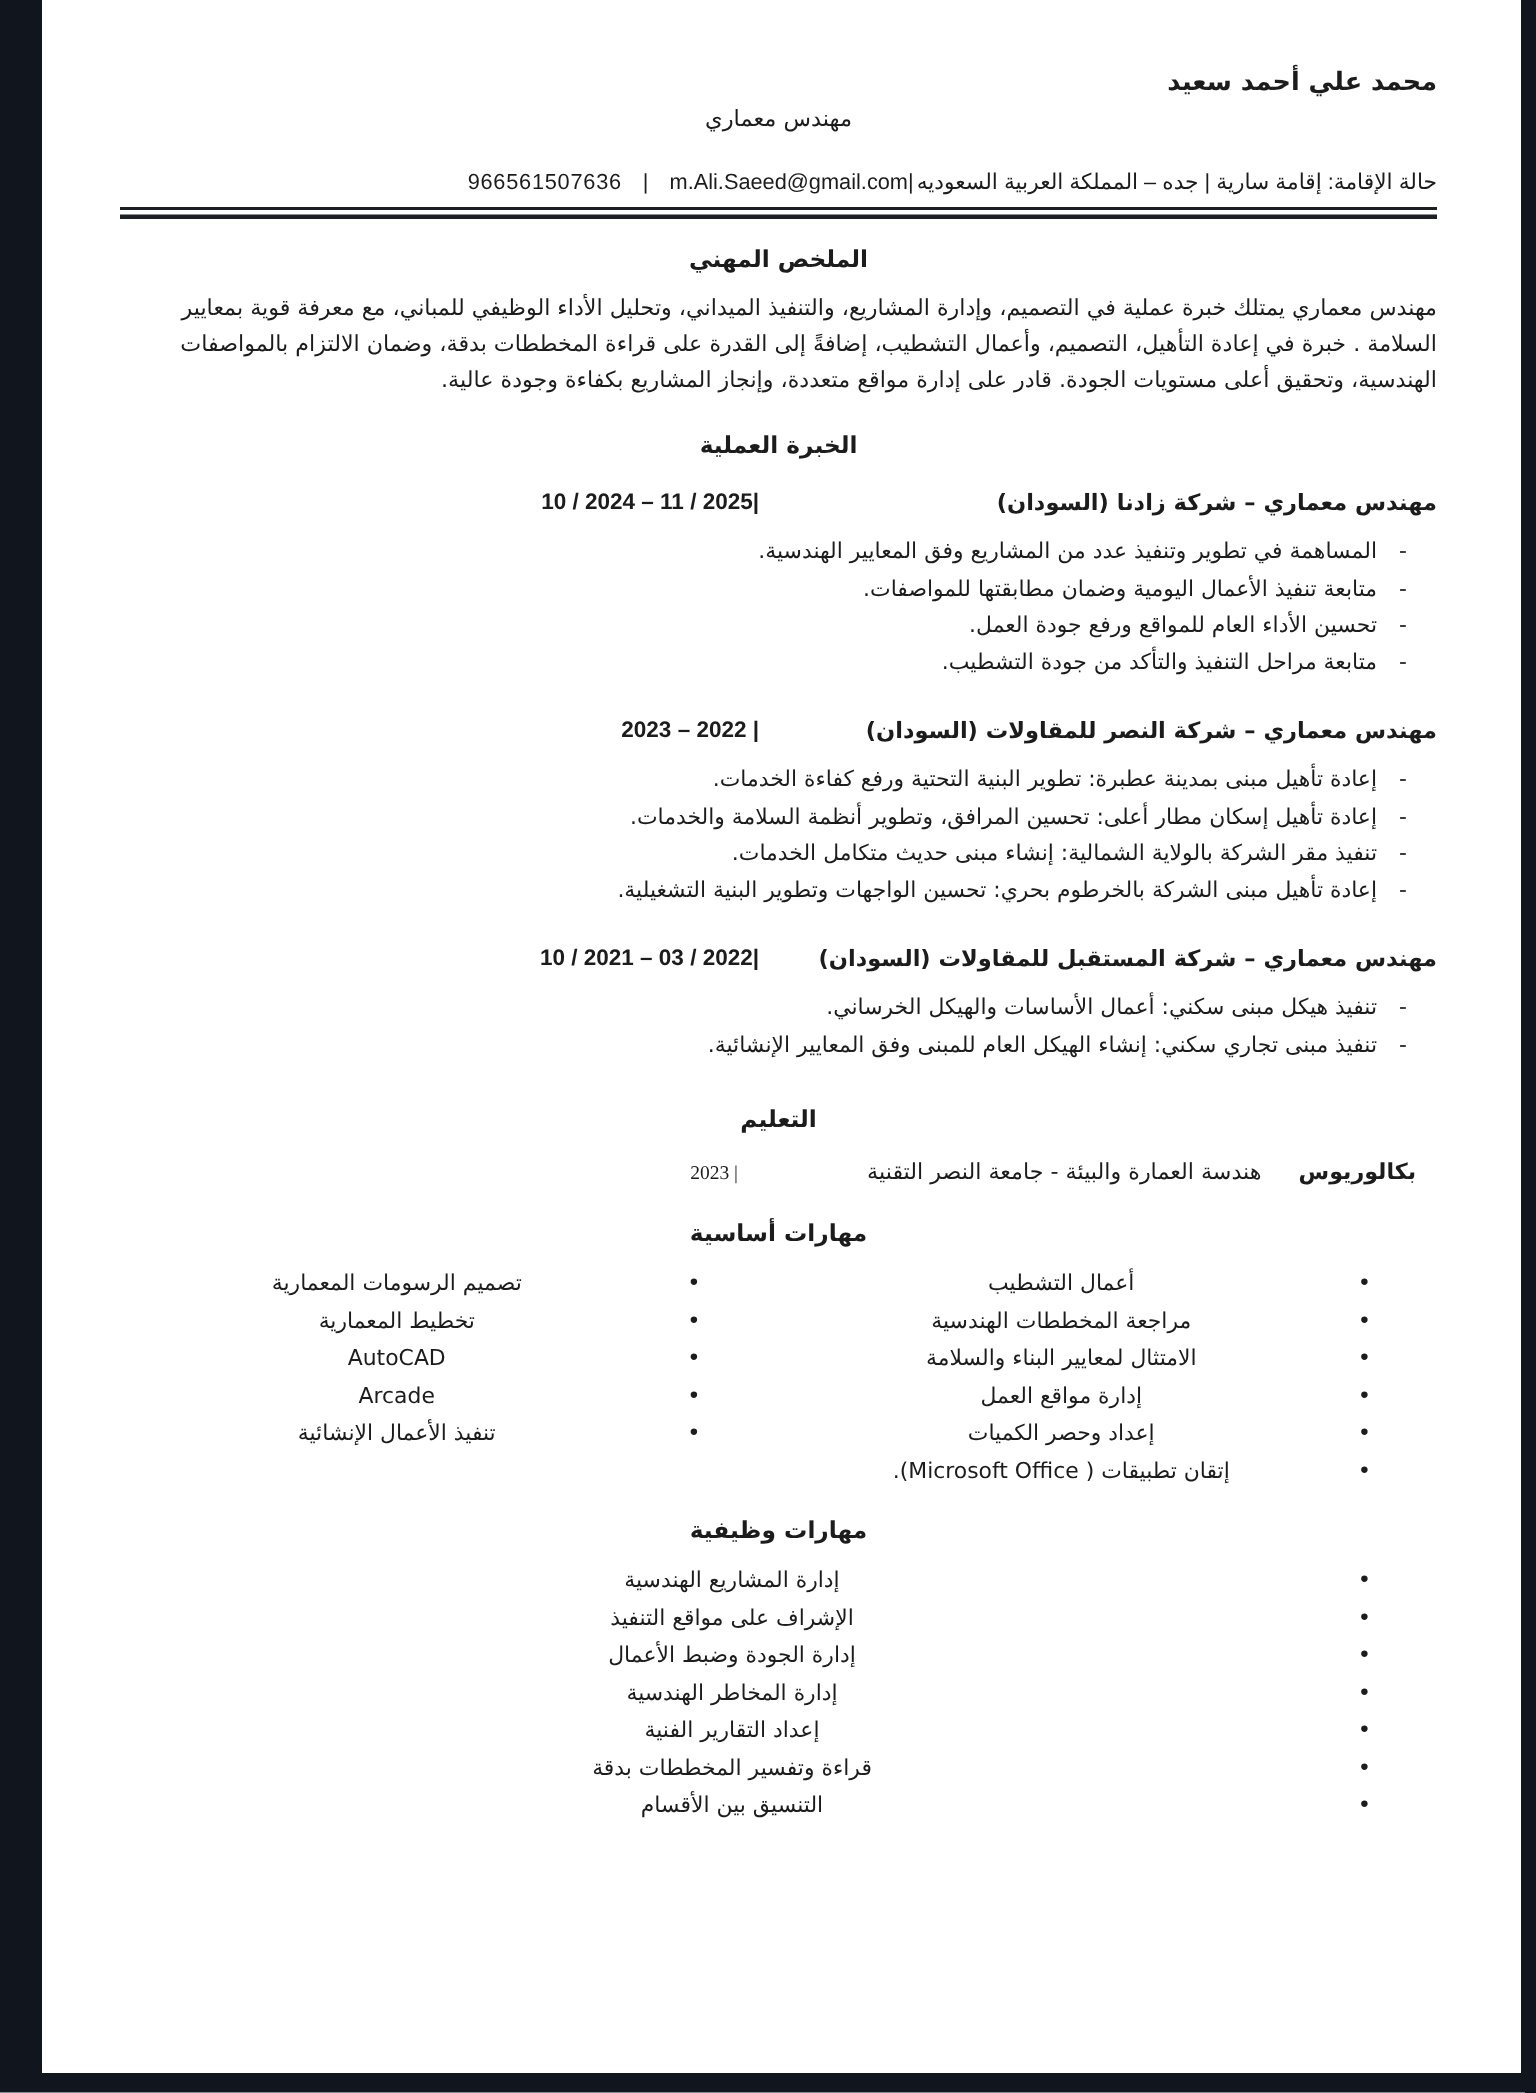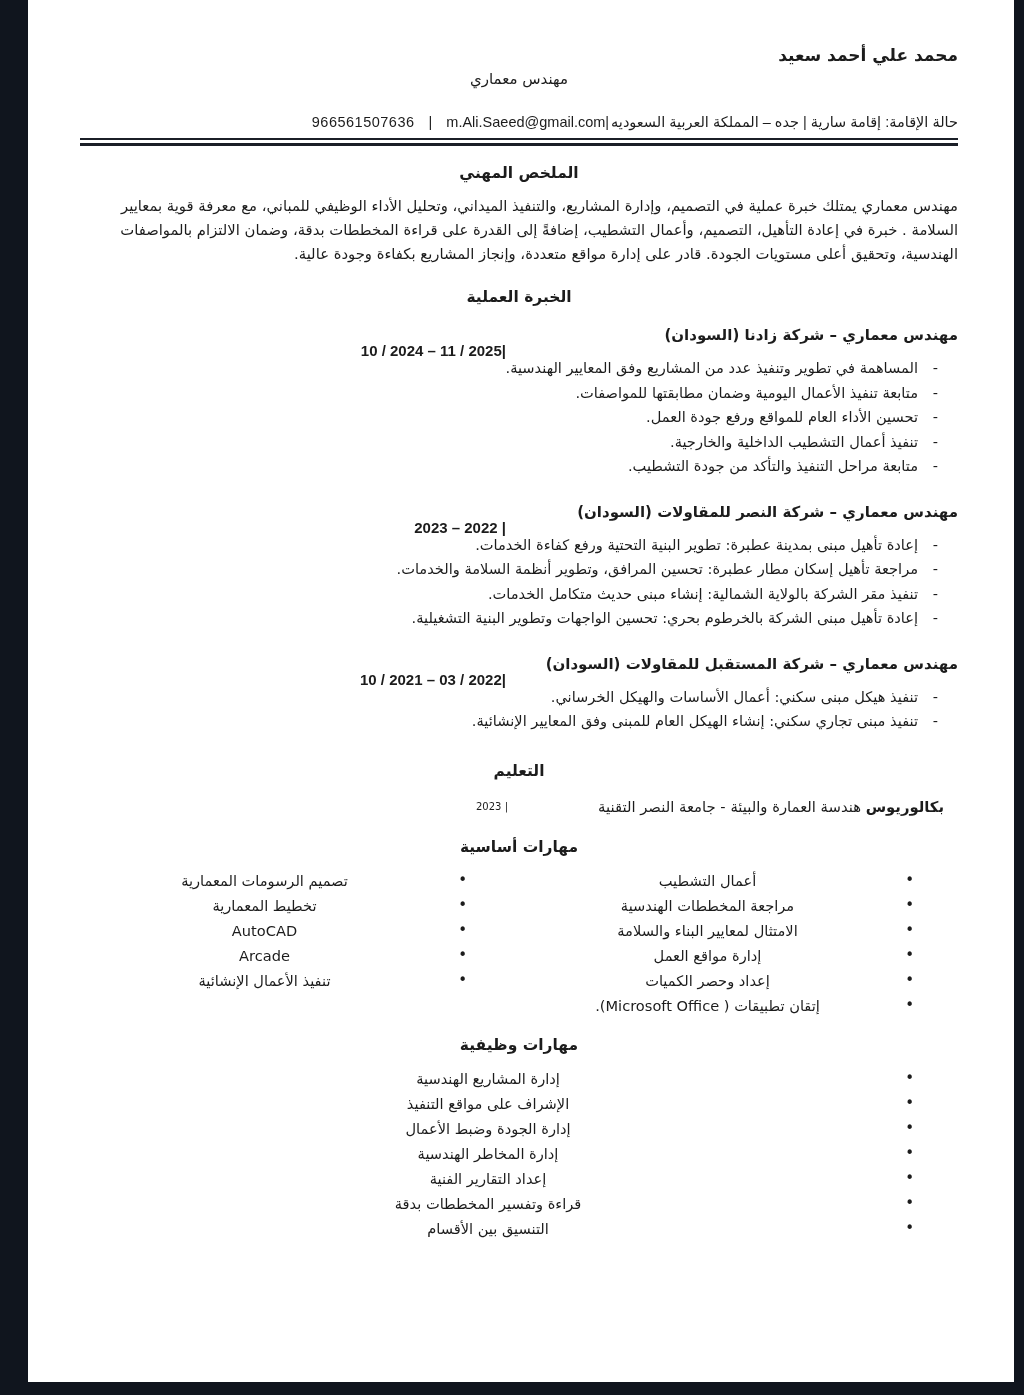--- a/index.html
+++ b/index.html
@@ -46,39 +46,39 @@
   .summary{
     direction:rtl;text-align:right;font-size:14.8px;line-height:24px;
     margin-top:10px;
   }
   .job-header{
     position:relative;direction:rtl;text-align:right;
     font-weight:bold;font-size:15px;line-height:22px;
     margin:16px 0 10px 0;
   }
   .job-date{
-    position:absolute;left:0;top:16px;width:426px;
+    position:absolute;left:0;top:0;width:426px;
     direction:ltr;text-align:right;
     font-family:"Liberation Sans","DejaVu Sans",sans-serif;
     font-weight:bold;font-size:15px;white-space:nowrap;
   }
   ul.dash-list{
     direction:rtl;list-style:none;margin:0;padding:0 16px 0 0;
     font-size:14.6px;line-height:24.5px;
   }
   ul.dash-list li{position:relative;padding-right:24px;text-align:right;}
   ul.dash-list li::before{content:"-";position:absolute;right:4px;top:0;}
   .edu-line{
     position:relative;direction:rtl;text-align:right;
     font-size:14.8px;line-height:22px;margin:14px 14px 8px 0;
   }
-  .edu-degree{font-weight:bold;}
+  .edu-degree{font-weight:bold;margin-left:20px;}
   .edu-date{
-    position:absolute;left:16px;top:0;width:412px;
-    direction:ltr;text-align:right;font-size:10px;white-space:nowrap;
+    position:absolute;left:0;top:0;width:412px;
+    direction:ltr;text-align:right;font-size:13px;white-space:nowrap;font-family:Liberation Serif, serif;
   }
   .skills-row{display:flex;direction:rtl;margin-top:8px;}
   .skills-col{width:50%;box-sizing:border-box;}
   ul.dot-list{
     direction:rtl;list-style:none;margin:0;padding:0 44px 0 0;
     font-size:14.6px;line-height:25px;
   }
   ul.dot-list li{position:relative;padding-right:18px;text-align:center;}
   ul.dot-list li::before{content:"•";position:absolute;right:0;top:0;font-size:15px;}
   ul.dot-list.col-left{padding-right:52px;}
@@ -108,33 +108,32 @@
 
   <div>
     <div class="job-header">
       <span>مهندس معماري – شركة زادنا (السودان)</span>
       <span class="job-date">10 / 2024 – 11 / 2025|</span>
     </div>
     <ul class="dash-list">
         <li>المساهمة في تطوير وتنفيذ عدد من المشاريع وفق المعايير الهندسية.</li>
         <li>متابعة تنفيذ الأعمال اليومية وضمان مطابقتها للمواصفات.</li>
         <li>تحسين الأداء العام للمواقع ورفع جودة العمل.</li>
-        <li>تنفيذ أعمال التشطيب الداخلية والخارجية.</li>
         <li>متابعة مراحل التنفيذ والتأكد من جودة التشطيب.</li>
       </ul>
   </div>
 
   <div>
     <div class="job-header" style="margin-top:22px;">
       <span>مهندس معماري – شركة النصر للمقاولات  (السودان)</span>
       <span class="job-date">2023 – 2022 |</span>
     </div>
     <ul class="dash-list">
         <li>إعادة تأهيل مبنى بمدينة عطبرة: تطوير البنية التحتية ورفع كفاءة الخدمات.</li>
-        <li>مراجعة تأهيل إسكان مطار عطبرة: تحسين المرافق، وتطوير أنظمة السلامة والخدمات.</li>
+        <li>إعادة تأهيل إسكان مطار أعلى: تحسين المرافق، وتطوير أنظمة السلامة والخدمات.</li>
         <li>تنفيذ مقر الشركة بالولاية الشمالية: إنشاء مبنى حديث متكامل الخدمات.</li>
         <li>إعادة تأهيل مبنى الشركة بالخرطوم بحري: تحسين الواجهات وتطوير البنية التشغيلية.</li>
       </ul>
   </div>
 
   <div>
     <div class="job-header" style="margin-top:22px;">
       <span>مهندس معماري – شركة المستقبل للمقاولات (السودان)</span>
       <span class="job-date">10 / 2021 – 03 / 2022|</span>
     </div>

